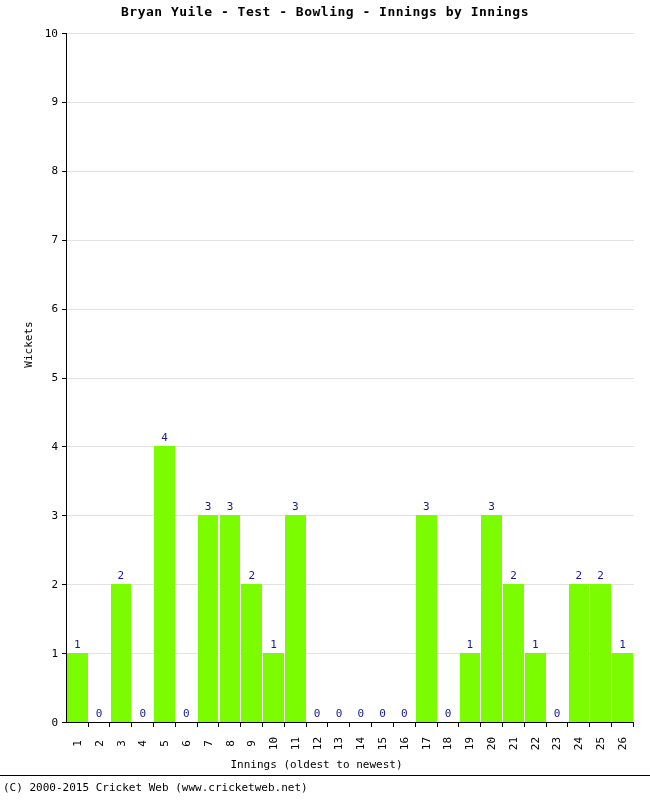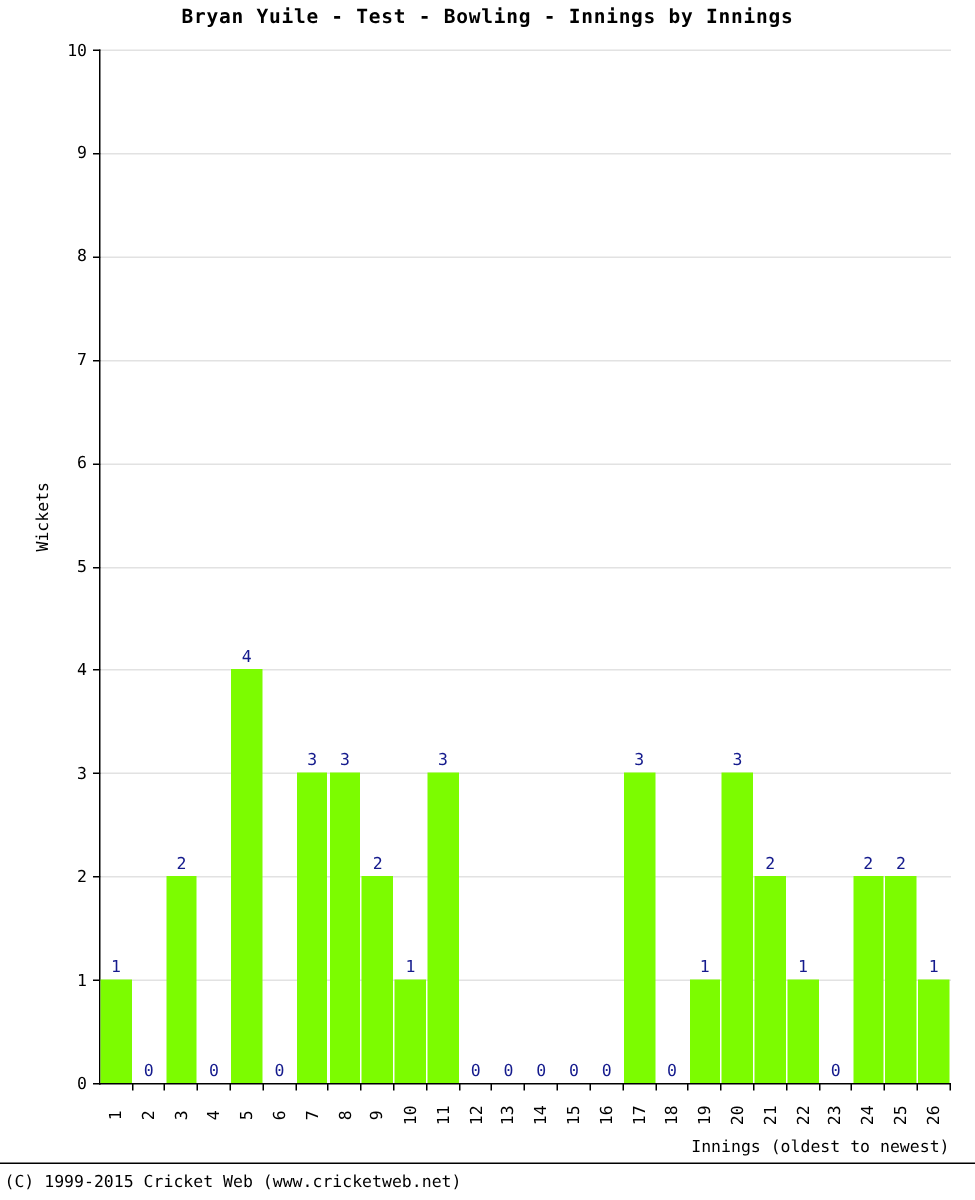--- a/index.html
+++ b/index.html
@@ -131,21 +131,21 @@
     font-size: 11px;
     color: #000000;
     margin-top: 8px;
   }
 
   #x-axis-title {
     position: absolute;
     left: 0;
     top: 758px;
     width: 650px;
-    text-align: right;
+    text-align: center;
     padding-right: 17px;
     box-sizing: border-box;
     font-size: 11px;
     color: #000000;
   }
 
   
   #footer-divider {
     position: absolute;
     left: 0;
@@ -413,13 +413,13 @@
       </div>
       <div class="xtick-label" style="left: 545.192px; width: 20.6077px;">
         <span>26</span>
       </div>
     </div>
 </div>
 
 <div id="x-axis-title">Innings (oldest to newest)</div>
 
 <div id="footer-divider"></div>
-<div id="copyright">(C) 1999-2015 Cricket Web (www.cricketweb.net)</div>
+<div id="copyright">(C) 2000-2015 Cricket Web (www.cricketweb.net)</div>
 
 </body></html>

